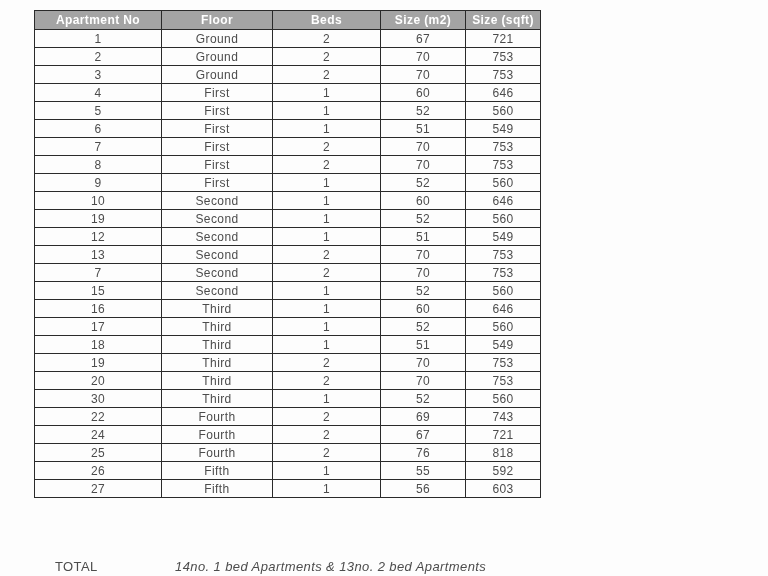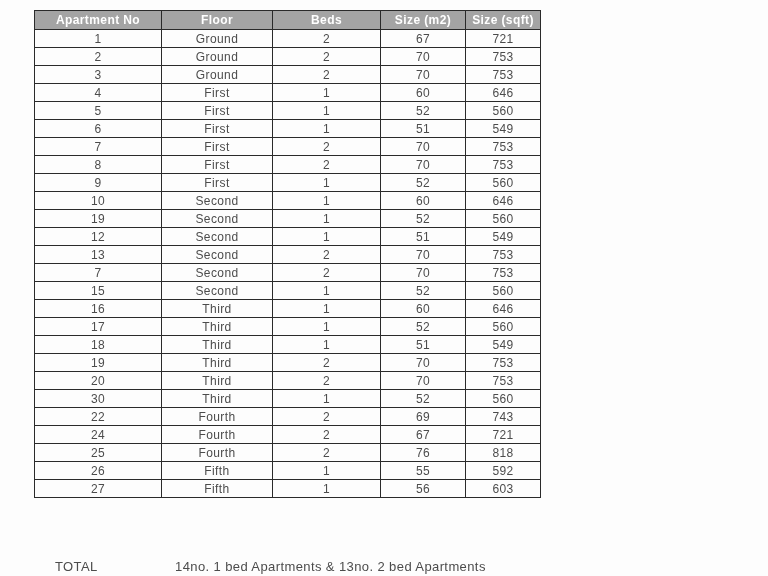--- a/index.html
+++ b/index.html
@@ -71,20 +71,21 @@
   }
   .summary-row .total-label {
     position: absolute;
     left: 55px;
     top: 0;
   }
   .summary-row .total-text {
     position: absolute;
     left: 175px;
     top: 0;
+    font-style: italic;
   }
 </style>
 </head>
 <body>
 
 <div class="page">
 
   <div class="table-wrap">
     <table>
       <thead>

